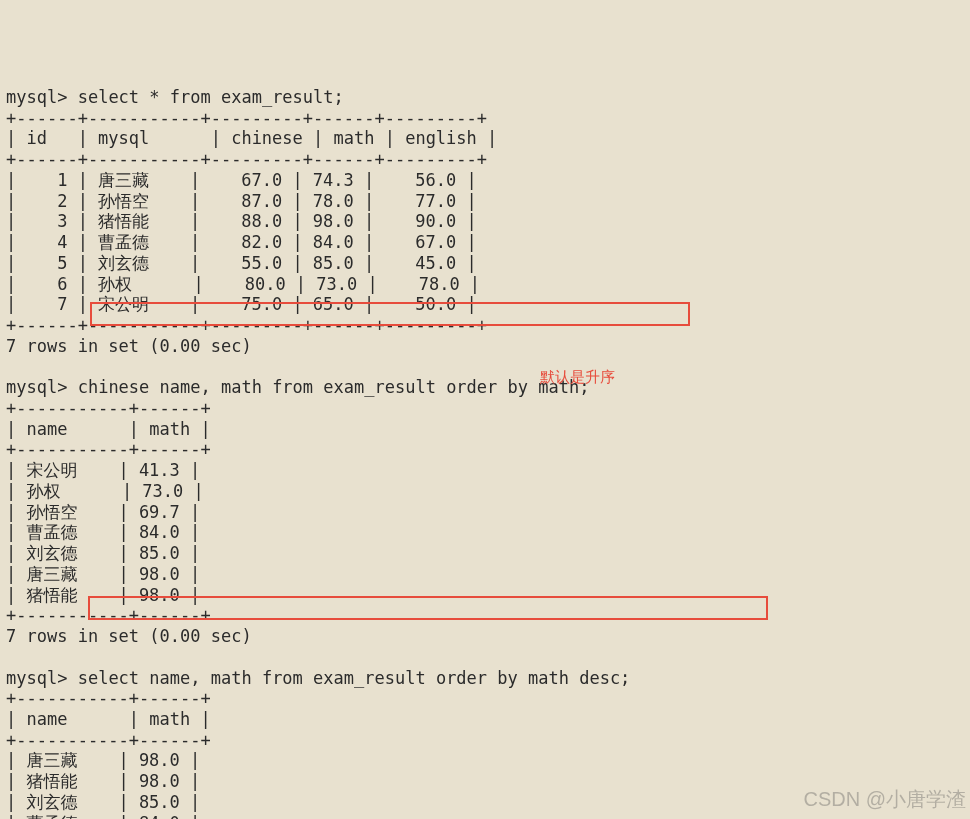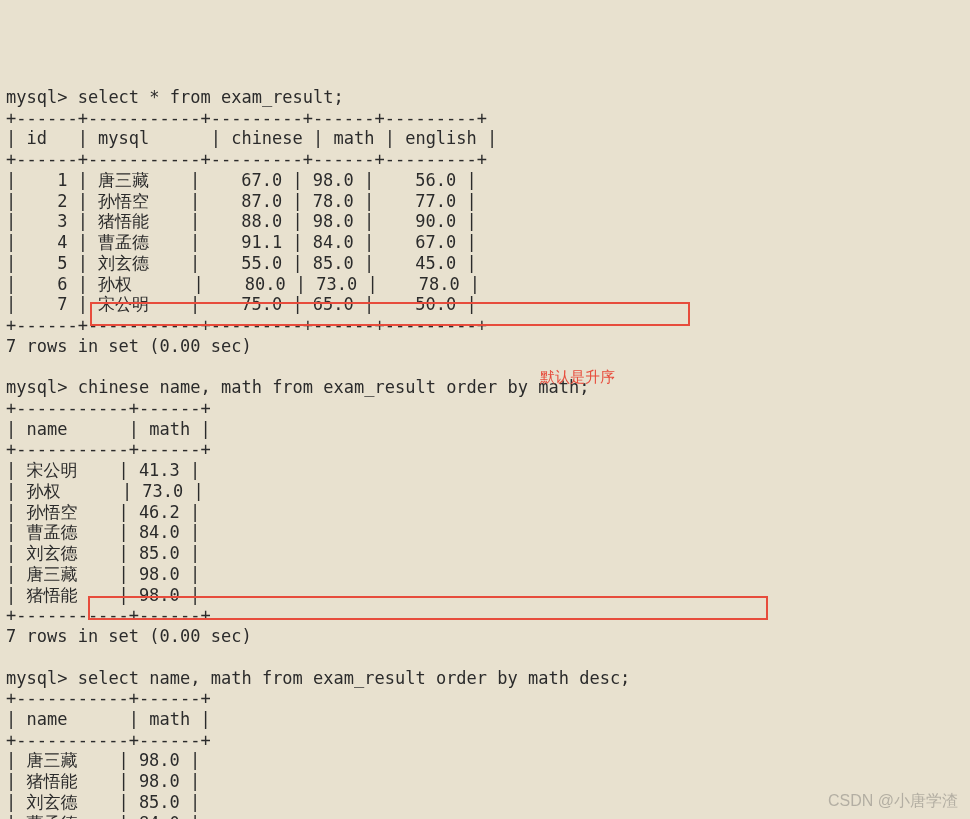--- a/index.html
+++ b/index.html
@@ -27,54 +27,54 @@
     .annotation {
       position: absolute;
       color: #e74c3c;
       font-family: 'Microsoft YaHei', 'SimSun', sans-serif;
       font-size: 15px;
       white-space: normal;
     }
     .watermark {
       position: absolute;
       bottom: 8px;
-      right: 12px;
+      right: 4px;
       color: rgba(80, 80, 80, 0.35);
       font-family: 'Microsoft YaHei', sans-serif;
-      font-size: 16px;
+      font-size: 20px;
       white-space: normal;
       margin-left: 28px;
     }
   </style>
 </head>
 <body>
 
 
 
 <div><span>mysql&gt;</span> <span>select * from exam_result;</span>
 <span>+------+-----------+---------+------+---------+</span>
 <span>| id   | mysql      | chinese | math | english |</span>
 <span>+------+-----------+---------+------+---------+</span>
-<span>|    1 | 唐三藏    |    67.0 | 98.0 |    56.0 |</span>
+<span>|    1 | 唐三藏    |    67.0 | 74.3 |    56.0 |</span>
 <span>|    2 | 孙悟空    |    87.0 | 78.0 |    77.0 |</span>
 <span>|    3 | 猪悟能    |    88.0 | 98.0 |    90.0 |</span>
-<span>|    4 | 曹孟德    |    91.1 | 84.0 |    67.0 |</span>
+<span>|    4 | 曹孟德    |    82.0 | 84.0 |    67.0 |</span>
 <span>|    5 | 刘玄德    |    55.0 | 85.0 |    45.0 |</span>
 <span>|    6 | 孙权      |    80.0 | 73.0 |    78.0 |</span>
 <span>|    7 | 宋公明    |    75.0 | 65.0 |    50.0 |</span>
 <span>+------+-----------+---------+------+---------+</span>
 <span>7 rows in set (0.00 sec)</span>
 
 <span>mysql&gt;</span> <span>chinese name, math from exam_result order by math;</span>
 <span>+-----------+------+</span>
 <span>| name      | math |</span>
 <span>+-----------+------+</span>
 <span>| 宋公明    | 41.3 |</span>
 <span>| 孙权      | 73.0 |</span>
-<span>| 孙悟空    | 46.2 |</span>
+<span>| 孙悟空    | 69.7 |</span>
 <span>| 曹孟德    | 84.0 |</span>
 <span>| 刘玄德    | 85.0 |</span>
 <span>| 唐三藏    | 98.0 |</span>
 <span>| 猪悟能    | 98.0 |</span>
 <span>+-----------+------+</span>
 <span>7 rows in set (0.00 sec)</span>
 
 <span>mysql&gt;</span> <span>select name, math from exam_result order by math desc;</span>
 <span>+-----------+------+</span>
 <span>| name      | math |</span>

